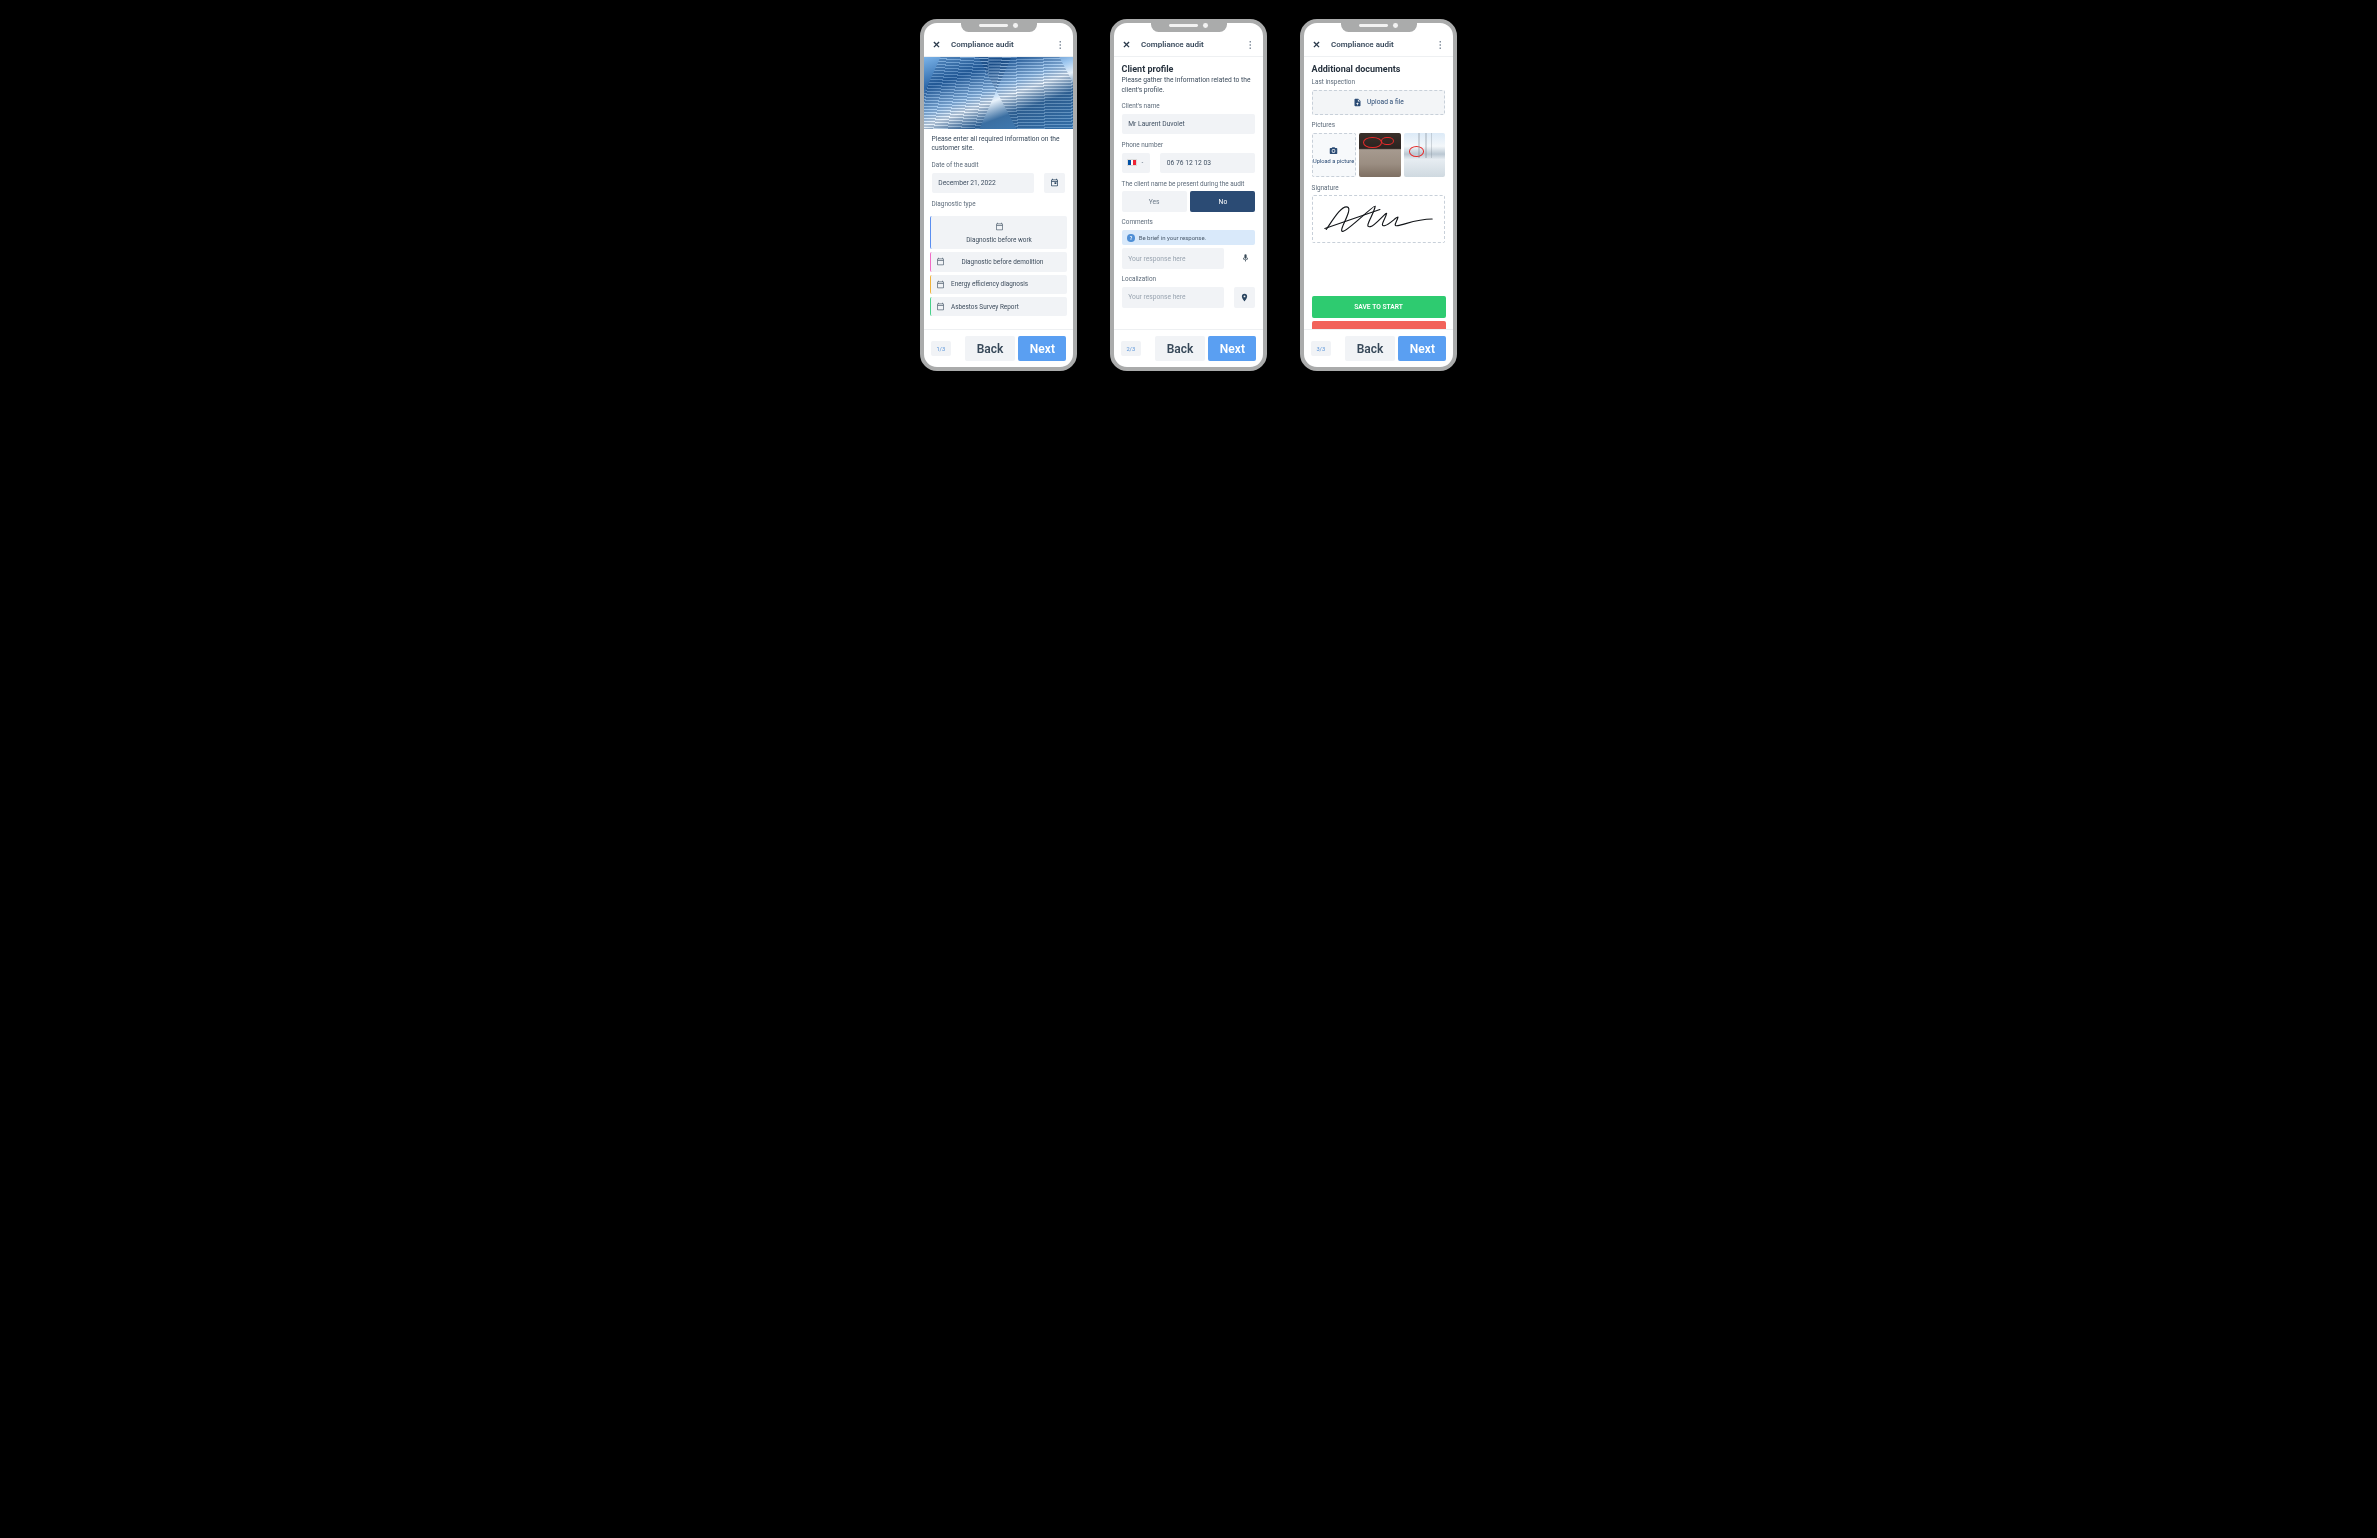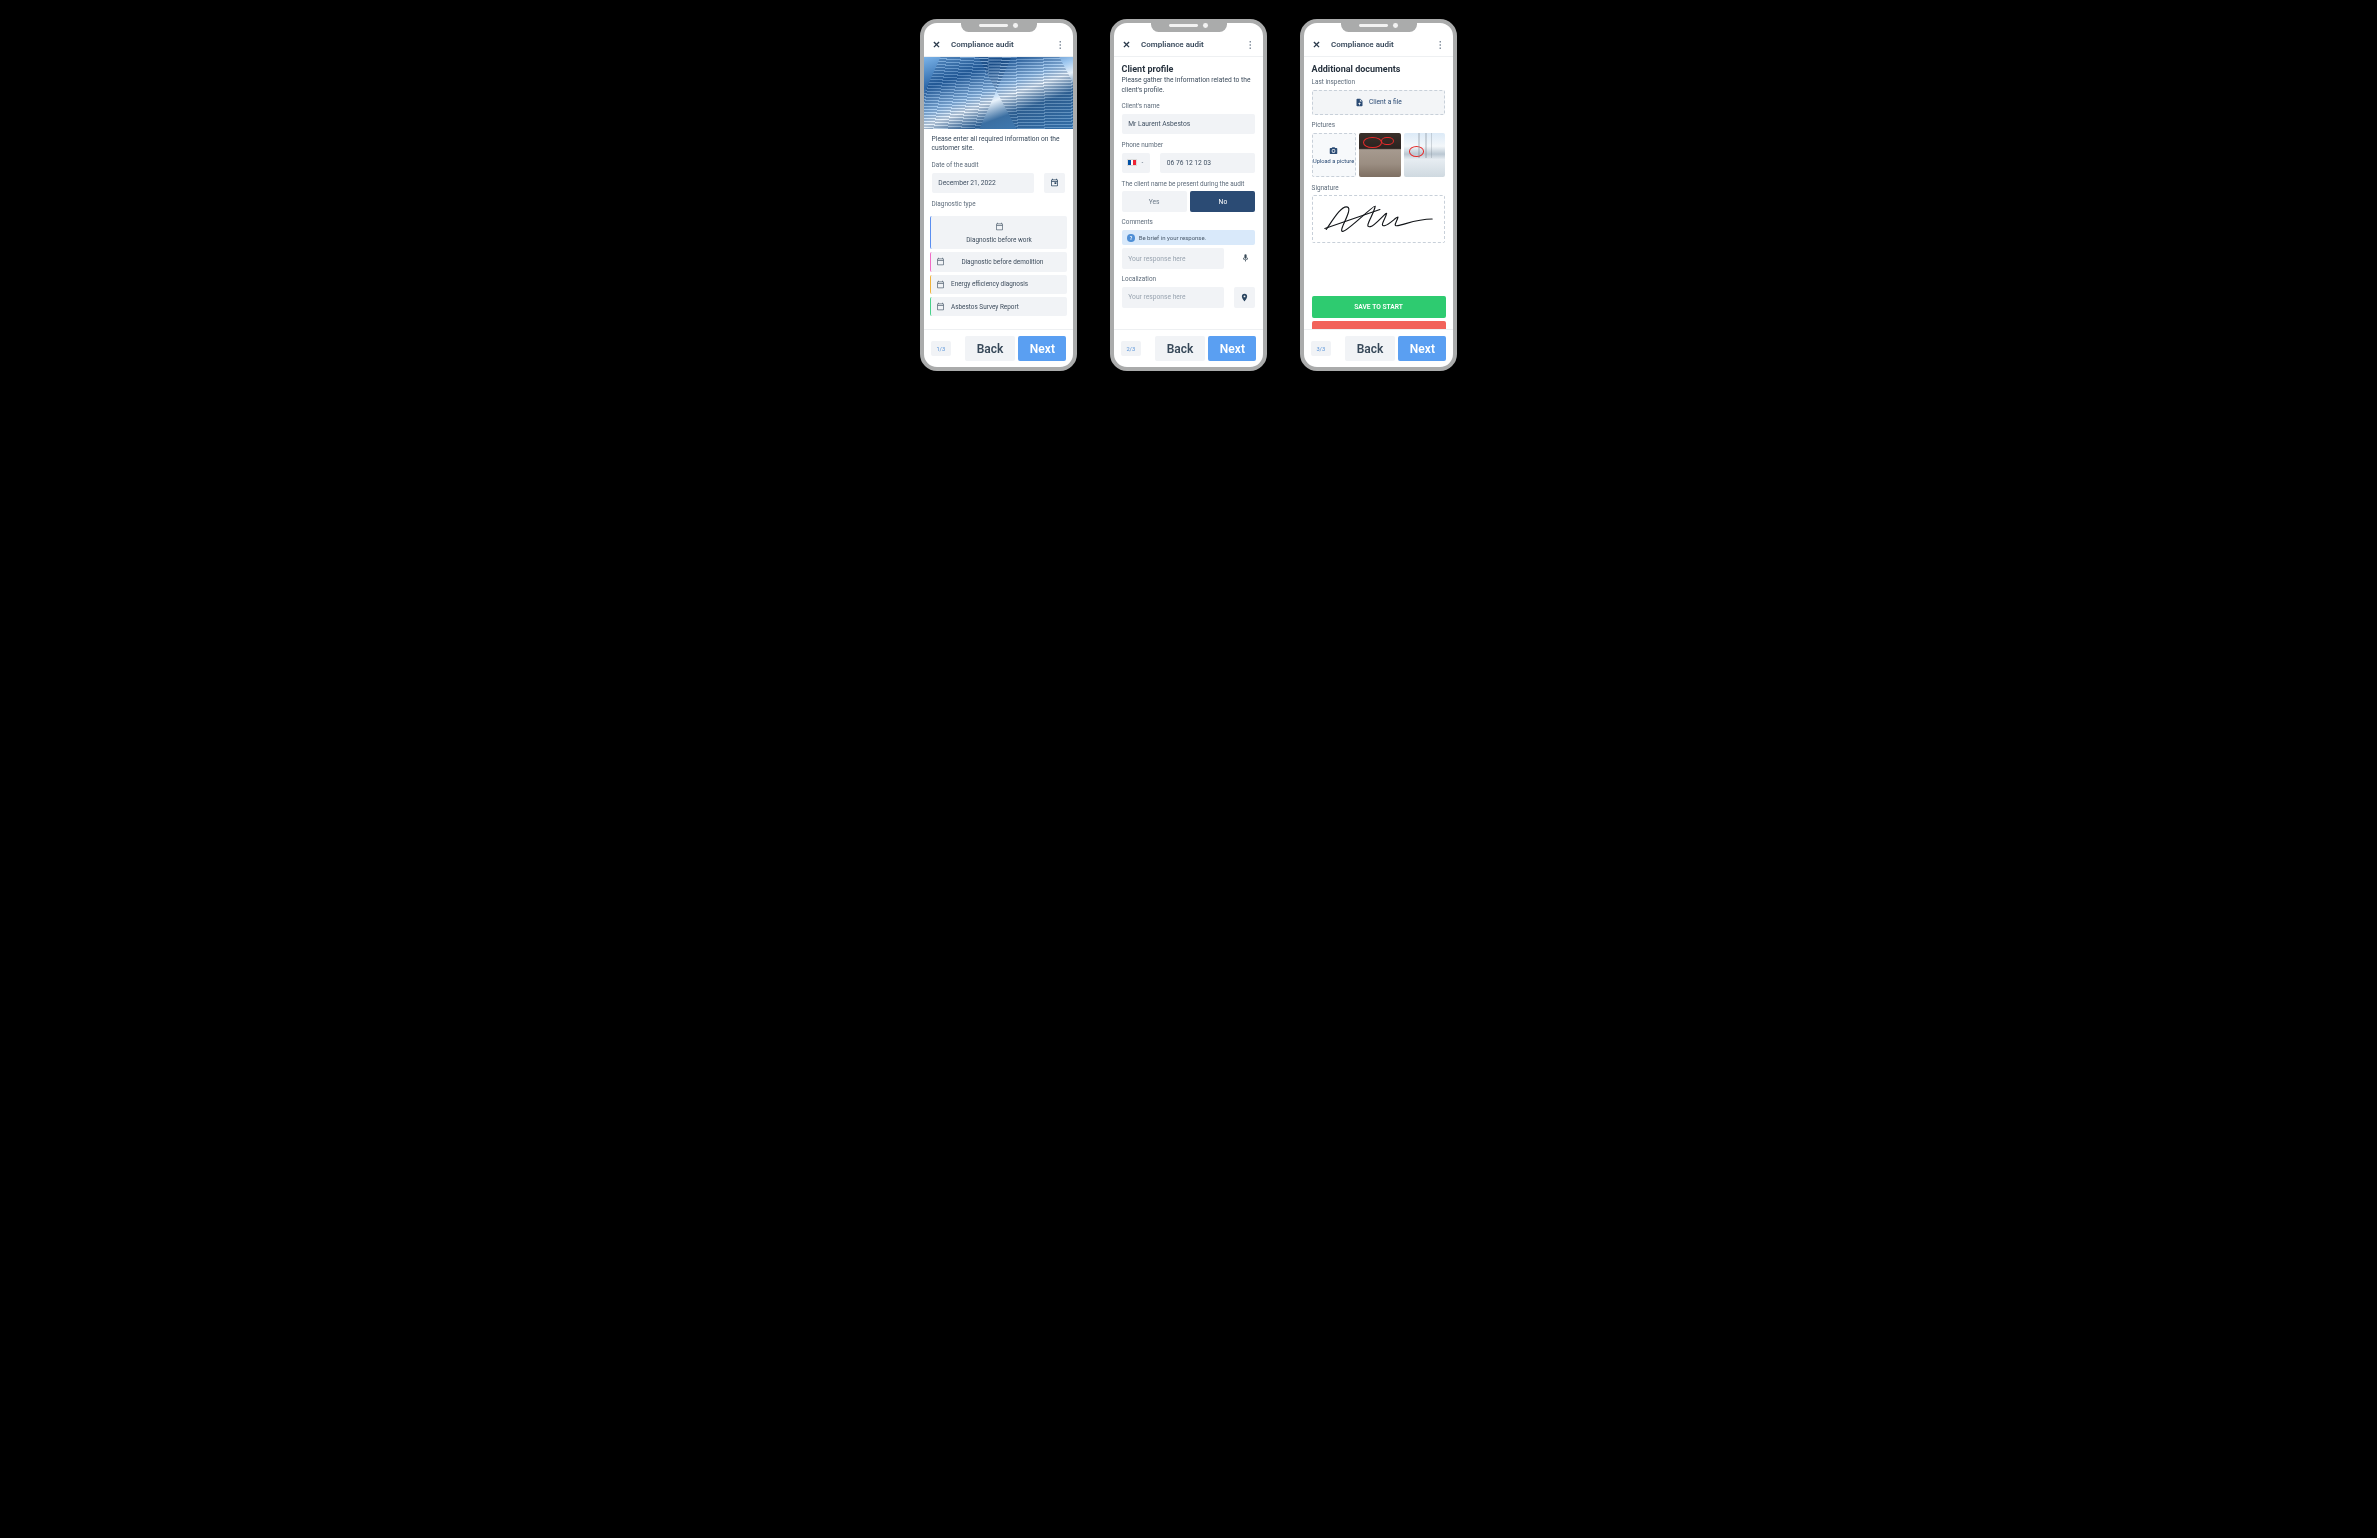--- a/index.html
+++ b/index.html
@@ -342,21 +342,21 @@
     <span class="title">Compliance audit</span>
     <span class="more">⋮</span>
   </div>
 
   <div class="content">
     <div class="section-title">Client profile</div>
     <div class="section-sub">Please gather the information related to the client's profile.</div>
 
     <div class="field">
       <span class="field-label">Client's name</span>
-      <div class="text-input">Mr Laurent Asbestos</div>
+      <div class="text-input">Mr Laurent Duvolet</div>
     </div>
 
     <div class="field">
       <span class="field-label">Phone number</span>
       <div class="input-row">
         <div class="country-sel">
           <div class="flag" id="flag">
               <span style="background: rgb(0, 80, 164);"></span>
               <span style="background: rgb(255, 255, 255);"></span>
               <span style="background: rgb(238, 36, 54);"></span>
@@ -430,21 +430,21 @@
 
   <div class="content">
     <div class="section-title">Additional documents</div>
 
     <div class="field">
       <span class="field-label">Last inspection</span>
       <div class="upload-box">
         <svg class="svgicon" viewBox="0 0 24 24" fill="currentColor">
             <path d="M14 2H6a2 2 0 0 0-2 2v16a2 2 0 0 0 2 2h12a2 2 0 0 0 2-2V8l-6-6zm-1 14v3h-2v-3H8l4-4 4 4h-3zM13 9V3.5L18.5 9H13z"></path>
           </svg>
-        <span>Client a file</span>
+        <span>Upload a file</span>
       </div>
     </div>
 
     <div class="field">
       <span class="field-label">Pictures</span>
       <div class="pic-row">
         <div class="pic-tile">
           <svg class="svgicon" viewBox="0 0 24 24" fill="currentColor">
               <path d="M20 5h-3.17L15 3H9L7.17 5H4a2 2 0 0 0-2 2v12a2 2 0 0 0 2 2h16a2 2 0 0 0 2-2V7a2 2 0 0 0-2-2zm-8 13a5 5 0 1 1 5-5 5 5 0 0 1-5 5zm0-8a3 3 0 1 0 3 3 3 3 0 0 0-3-3z"></path>
             </svg>

